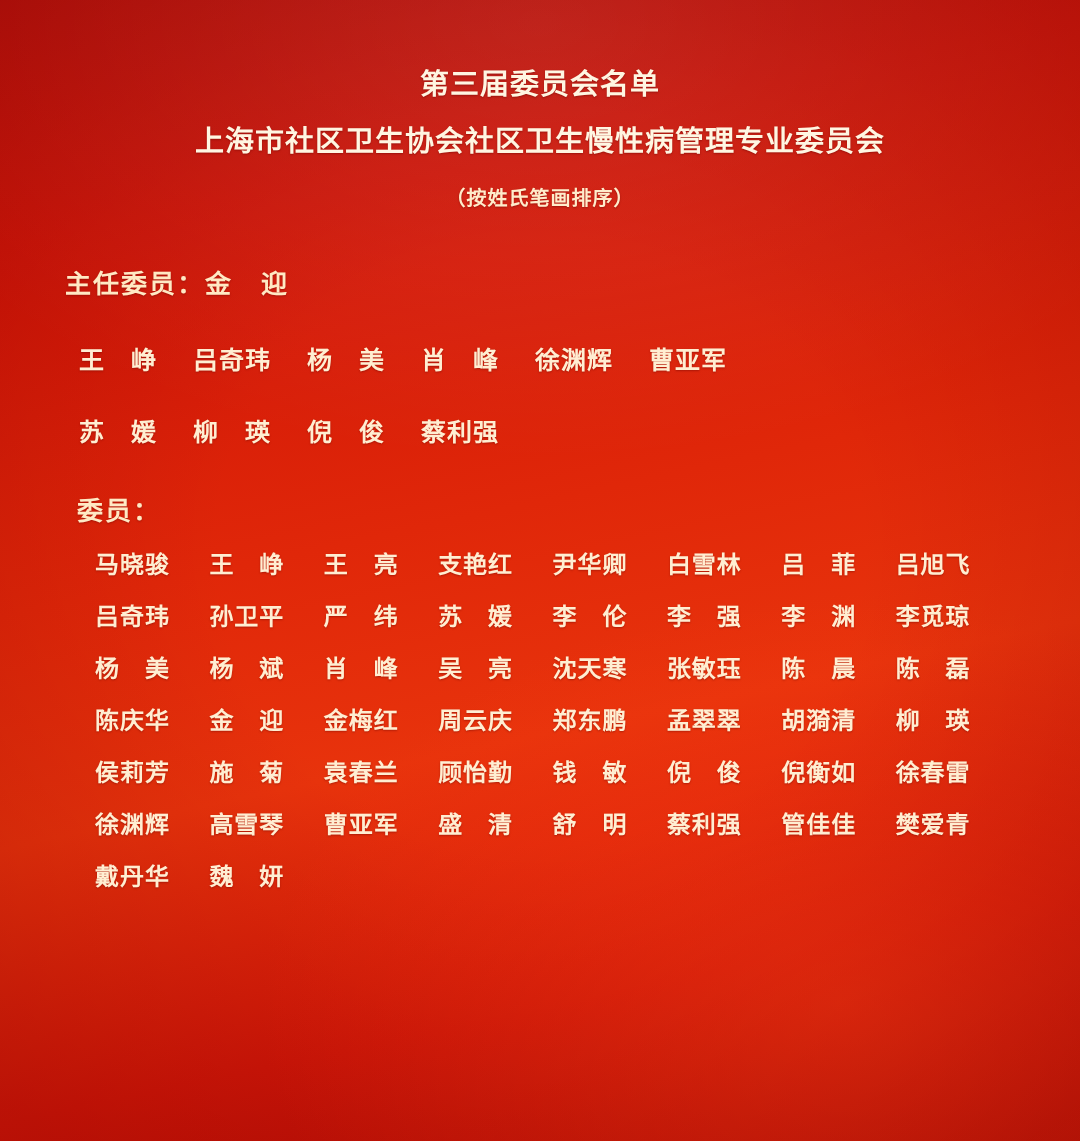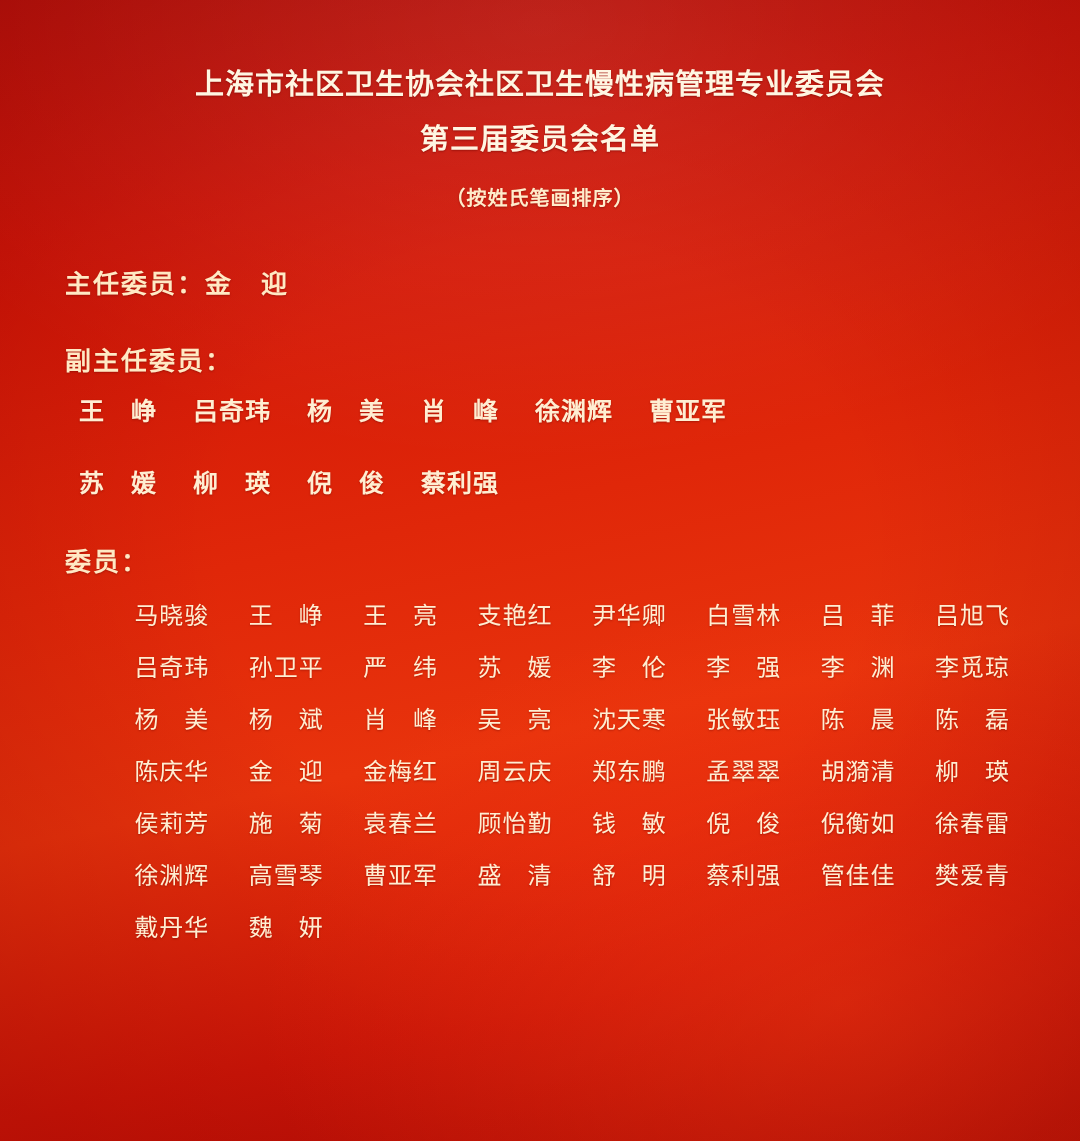--- a/index.html
+++ b/index.html
@@ -108,65 +108,65 @@
     letter-spacing: 1px;
     margin-right: 36px;
     white-space: pre;
     text-shadow: 0 1px 2px rgba(100,0,0,0.4);
   }
 
   
   .members-heading {
     margin-top: 42px;
     margin-bottom: 20px;
+    margin-left: 12px;
   }
   .members-grid {
     display: grid;
     grid-template-columns: repeat(8, 1fr);
     row-gap: 16px;
     column-gap: 0px;
     padding-left: 30px;
     padding-right: 30px;
   }
   .members-grid .cell {
     font-size: 24px;
-    font-weight: normal;
+    font-weight: bold;
     color: #ffeed2;
     letter-spacing: 1px;
-    text-align: right;
+    text-align: left;
     white-space: pre;
     line-height: 1.5;
     text-shadow: 0 1px 2px rgba(100,0,0,0.4);
   }
 </style>
 </head>
 <body>
 
 <div class="poster">
   <div class="vignette"></div>
 
   <div class="content">
 
     <div class="title-block">
+      <div class="title-line second">第三届委员会名单</div>
       <div class="title-line">上海市社区卫生协会社区卫生慢性病管理专业委员会</div>
-      <div class="title-line second">第三届委员会名单</div>
       <div class="subtitle">（按姓氏笔画排序）</div>
     </div>
 
     <div class="sections">
 
       <div class="section">
         <div class="inline-heading">
           <span class="section-heading">主任委员：</span>
           <span class="inline-name">金　迎</span>
         </div>
       </div>
 
       <div class="section">
-        <div class="section-heading">副主任委员：</div>
         <div class="name-row">
           <span class="name">王　峥</span>
           <span class="name">吕奇玮</span>
           <span class="name">杨　美</span>
           <span class="name">肖　峰</span>
           <span class="name">徐渊辉</span>
           <span class="name">曹亚军</span>
         </div>
       </div>
 

